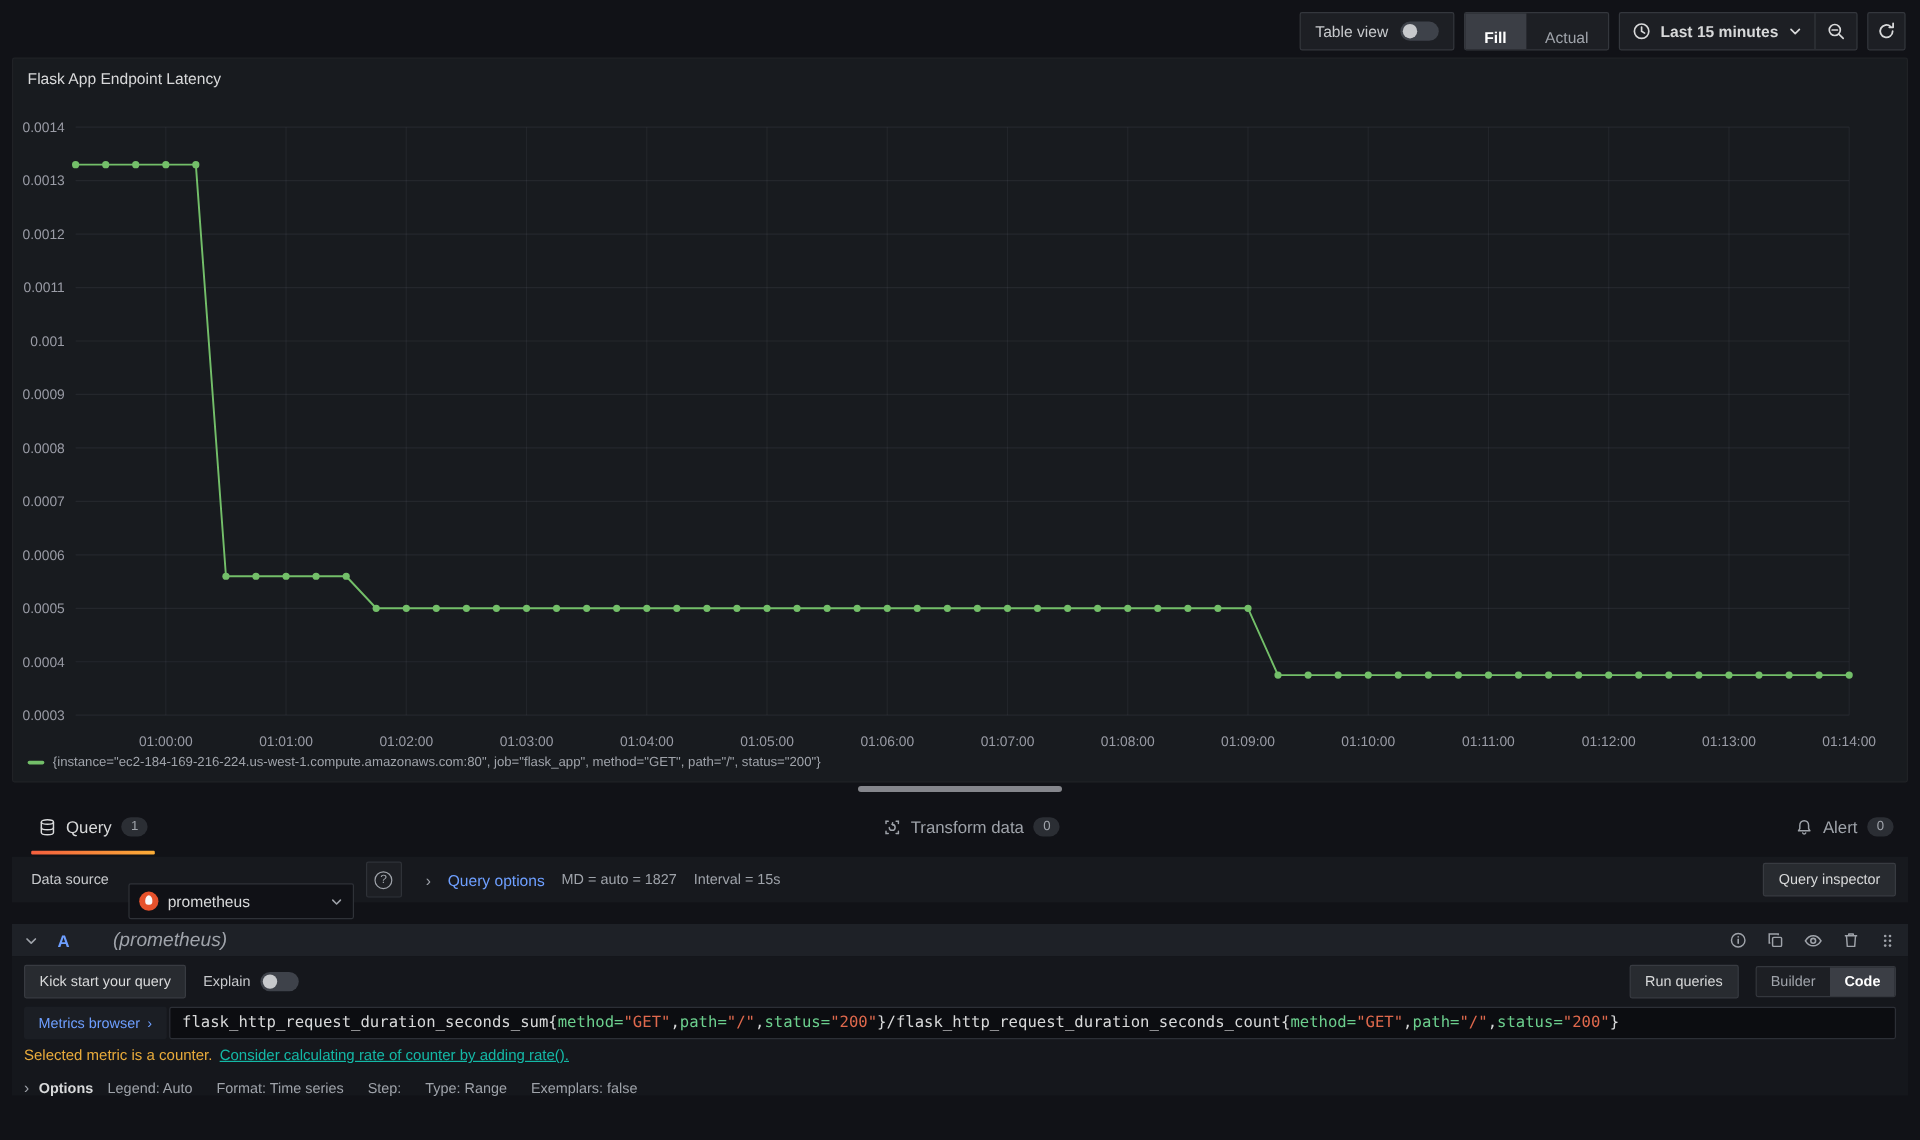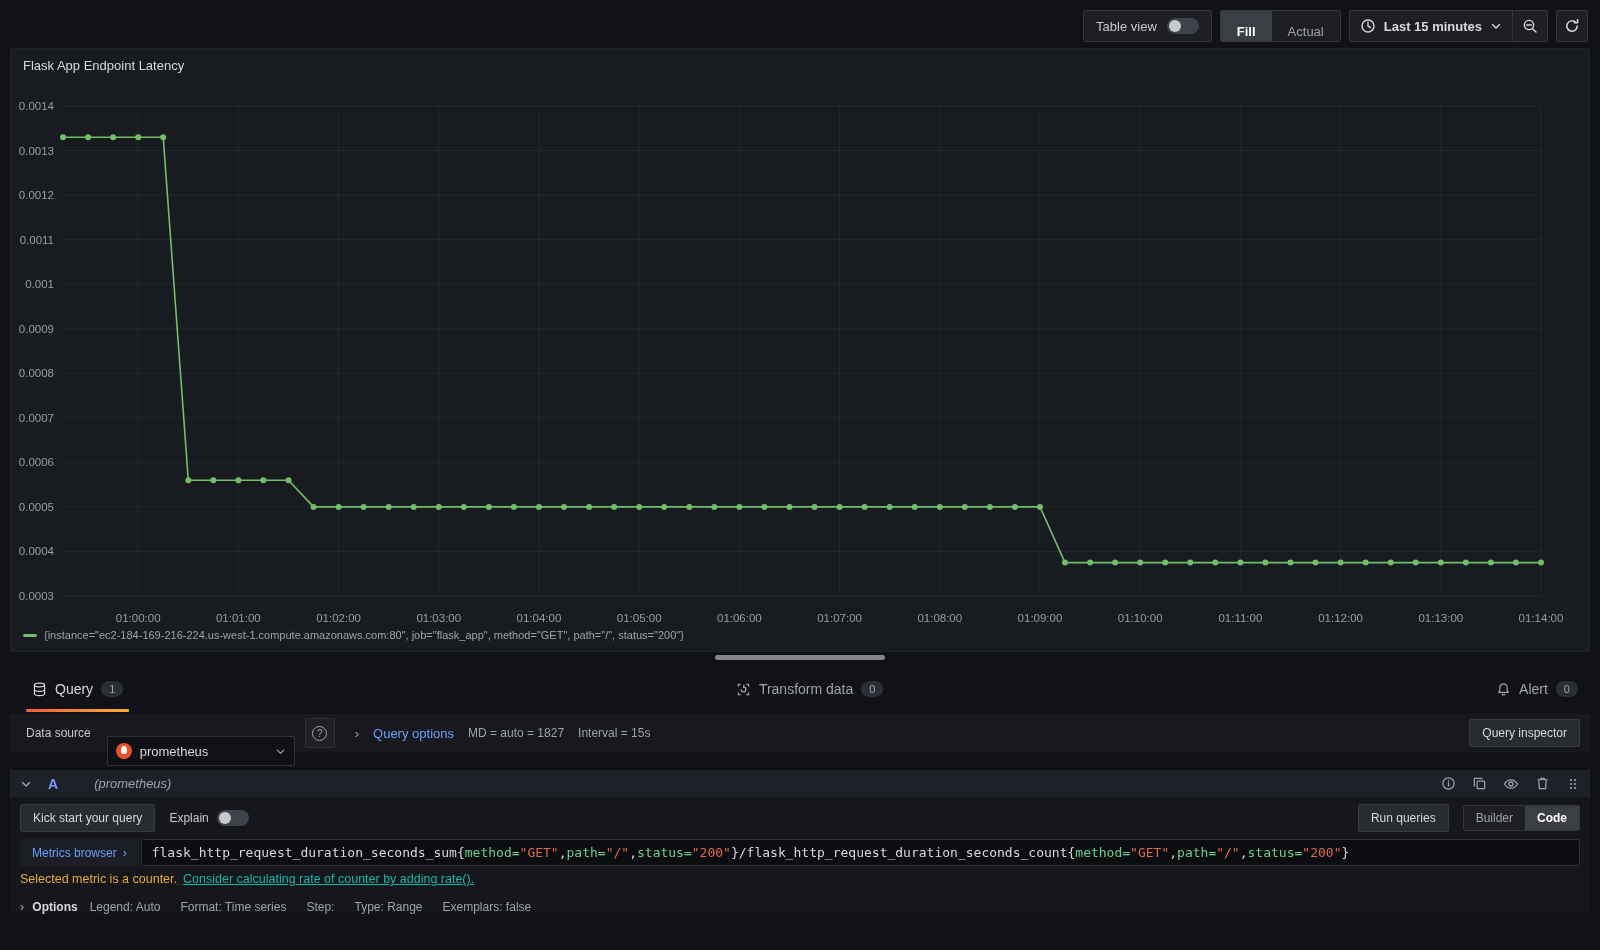--- a/index.html
+++ b/index.html
@@ -50,21 +50,21 @@
   .qopt { display:flex; align-items:center; gap:14px; margin-left:10px; font-size:13px; }
   .chev { color:#9fa3aa; font-size:13px; }
   .qopt-link { color:#6e9fff; cursor:pointer; }
   .qopt-stat { color:#9fa3aa; font-size:12px; }
   .ds-spacer { flex:1; }
   .btn { background:#282b30; border:1px solid #383b41; border-radius:2px; color:#d8d9da; font-size:12px; font-family:inherit; padding:6px 12px; cursor:pointer; }
 
   
   .qrow-head { position:absolute; left:10px; top:770px; right:10px; height:27px; background:#1e2127; display:flex; align-items:center; gap:10px; padding:0 10px; }
   .ref-id { color:#6e9fff; font-weight:600; font-size:14px; margin-left:6px; }
-  .ds-hint { color:#9fa3aa; font-style:italic; font-size:13px; margin-left:26px; }
+  .ds-hint { color:#9fa3aa; font-style:italic; font-size:16px; margin-left:26px; }
   .qrow-spacer { flex:1; }
   .rowicons { display:flex; align-items:center; gap:16px; color:#9fa3aa; }
   .rowicons .ri { cursor:pointer; display:flex; }
 
   
   .qbody { position:absolute; left:10px; top:797px; right:10px; height:116px; background:#15171c; padding:6px 10px; }
   .qtools { display:flex; justify-content:space-between; align-items:center; margin-top:2px; height:26px; }
   .qtools-left, .qtools-right { display:flex; align-items:center; gap:14px; }
   .explain { display:flex; align-items:center; gap:8px; font-size:12px; color:#c7c9cc; }
   .seg.small button { font-size:12px; padding:5px 12px; }

